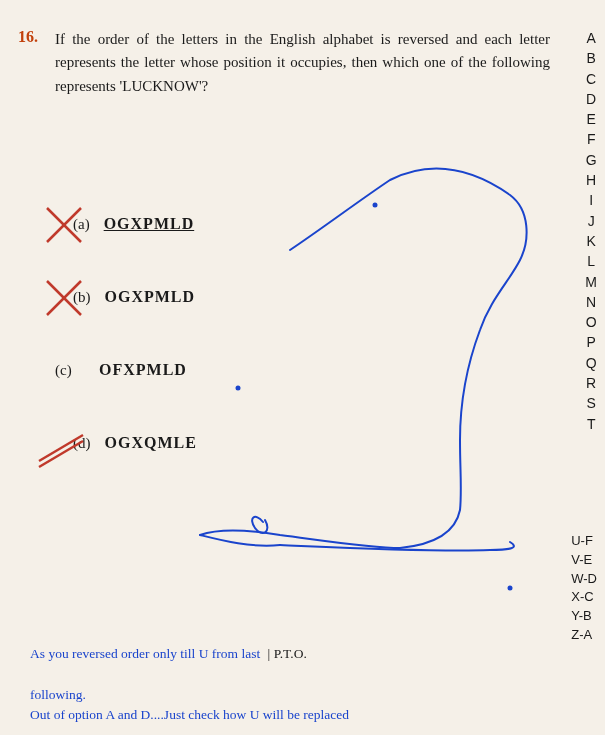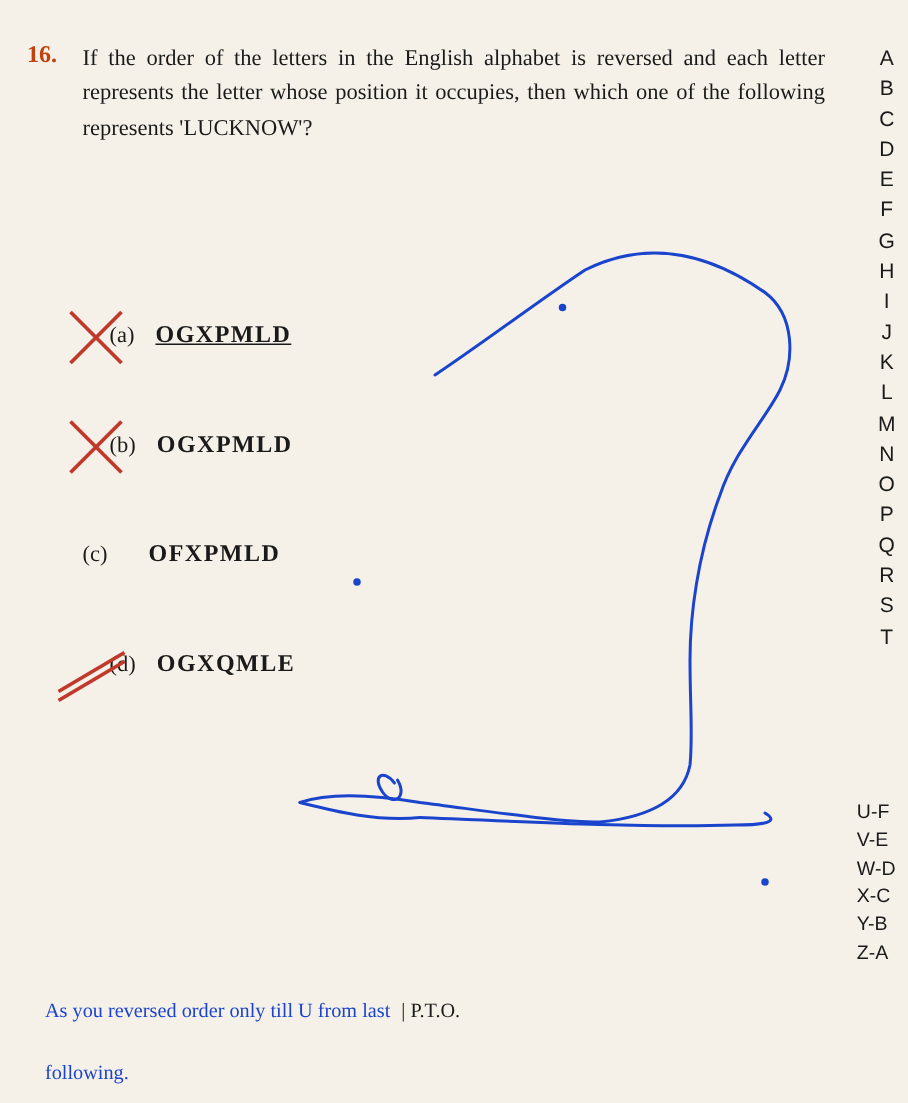--- a/index.html
+++ b/index.html
@@ -209,20 +209,21 @@
       <span>Z-A</span>
     </div>
 
   <div class="explanation-text">
     <span>As you reversed order only till U from last</span>
     <span style="color:#1a1a1a; margin-left:4px; font-style:normal;margin-top:24px;">| P.T.O.</span>
     <br>
     <br>
     <span>following.</span>
     <br>
+    <span>Out of option A and D....Just check how U will be replaced</span>
   </div>
 
   <svg class="drawing-overlay" xmlns="http://www.w3.org/2000/svg">
 
     <path d="M 290 250 C 320 230, 360 200, 390 180 C 420 165, 460 160, 510 195 C 530 210, 530 240, 520 260 C 510 280, 490 300, 480 330 C 465 370, 460 410, 460 440 C 460 470, 462 490, 460 510 C 455 535, 430 545, 400 548 C 370 548, 320 540, 280 535 C 250 530, 220 528, 200 535" fill="none" stroke="#1a44cc" stroke-width="2" stroke-linecap="round"></path>
 
     <path d="M 200 535 C 220 540, 250 548, 280 545" fill="none" stroke="#1a44cc" stroke-width="2" stroke-linecap="round"></path>
 
     <path d="M 280 545 C 350 548, 430 552, 490 550 C 510 550, 520 548, 510 542" fill="none" stroke="#1a44cc" stroke-width="2" stroke-linecap="round"></path>
 

